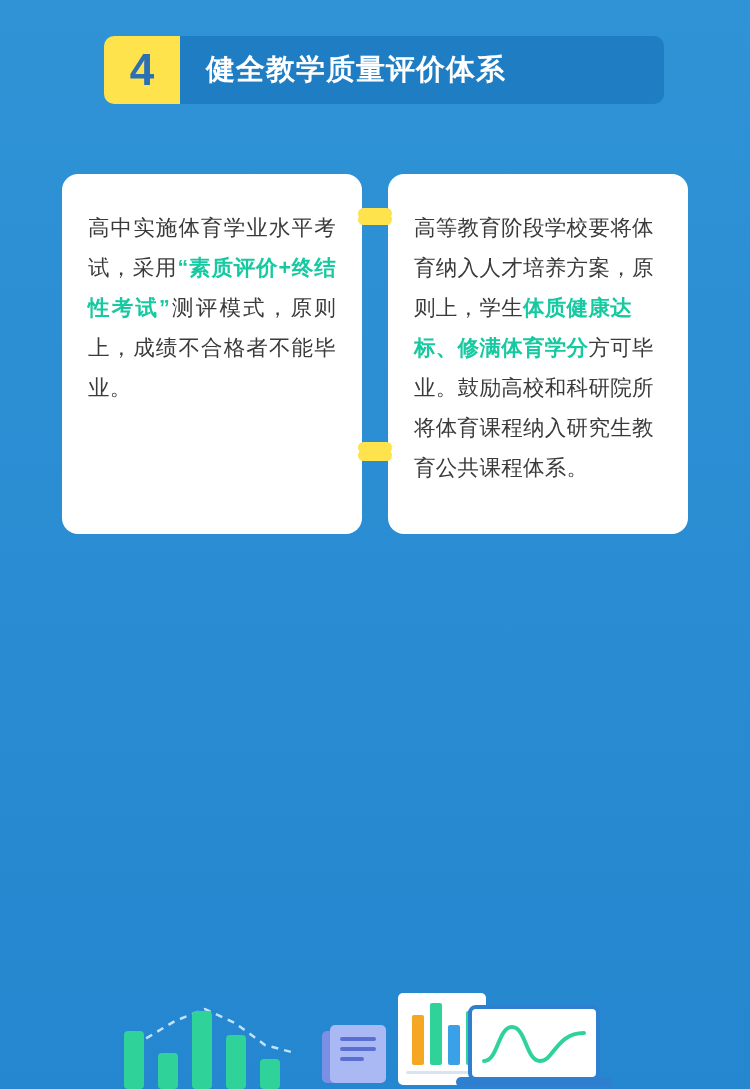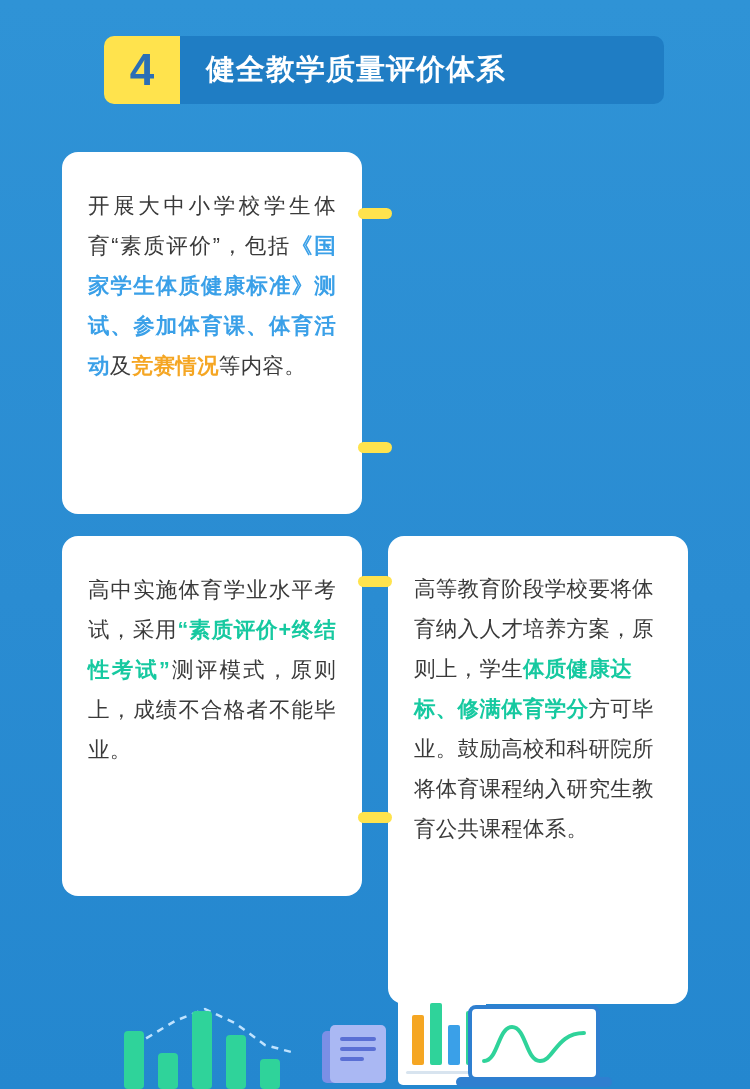--- a/index.html
+++ b/index.html
@@ -78,21 +78,21 @@
     width: 300px;
     background: #ffffff;
     border-radius: 16px;
     box-sizing: border-box;
     padding: 34px 26px 30px 26px;
     position: relative;
   }
   .card.r1c1 { height: 362px; }
   .card.r1c2 { height: 362px; }
   .card.r2c1 { height: 360px; margin-top: 22px; }
-  .card.r2c2 { height: 468px; margin-top: 22px; font-family: Liberation Mono, monospace; }
+  .card.r2c2 { height: 360px; margin-top: 22px; }
 
   .card p {
     margin: 0;
     color: #3a3a3a;
     font-size: 21.5px;
     line-height: 40px;
     letter-spacing: 0.3px;
   }
   .card.r1c1 p, .card.r2c1 p { text-align: justify; }
   .hl-blue { color: #3aa0e8; font-weight: bold; }
@@ -130,23 +130,20 @@
   <div class="header">
     <div class="header-num">4</div>
     <div class="header-title-wrap">
       <span class="header-title">健全教学质量评价体系</span>
     </div>
   </div>
 
   <div class="cards">
 
     <div class="card-row">
-      <div class="card r1c1">
-        <p><span>开展大中小学校学生体育“素质评价”，包括</span><span class="hl-blue">《国家学生体质健康标准》测试、参加体育课、体育活动</span><span>及</span><span class="hl-orange">竞赛情况</span><span>等内容。</span></p>
-      </div>
       <div class="dash d1"></div>
       <div class="dash d2"></div>
     </div>
 
     <div class="card-row">
       <div class="card r2c1">
         <p><span>高中实施体育学业水平考试，采用</span><span class="hl-green">“素质评价+终结性考试”</span><span>测评模式，原则上，成绩不合格者不能毕业。</span></p>
       </div>
       <div class="dash d3"></div>
       <div class="dash d4"></div>

